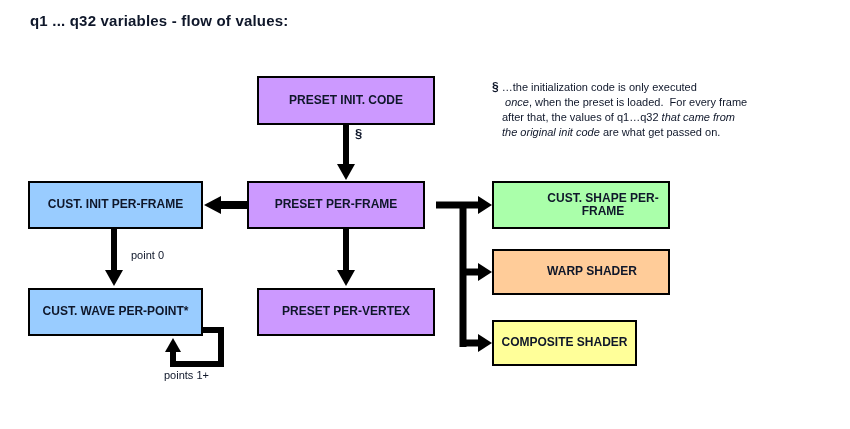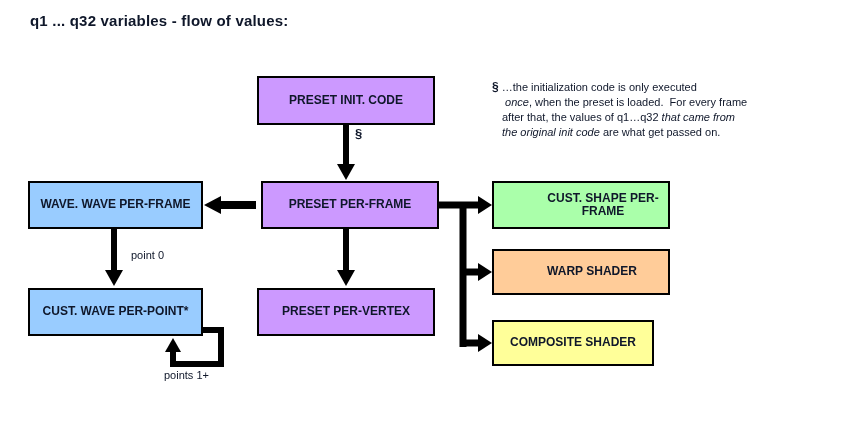--- a/index.html
+++ b/index.html
@@ -10,27 +10,27 @@
   .title {
     position:absolute; left:30px; top:12px; margin:0;
     font-size:15px; font-weight:bold; letter-spacing:0.2px;
   }
   .box {
     position:absolute; box-sizing:border-box; border:2px solid #000;
     display:flex; align-items:center; justify-content:center;
     font-size:12px; font-weight:bold; text-align:center; line-height:1.1;
   }
   .b-init      { left:257px; top:76px;  width:178px; height:49px; }
-  .b-perframe  { left:261px; top:181px; width:178px; height:48px; }
+  .b-perframe  { left:247px; top:181px; width:178px; height:48px; }
   .b-pervertex { left:257px; top:288px; width:178px; height:48px; }
   .b-waveframe { left:28px;  top:181px; width:175px; height:48px; }
   .b-wavepoint { left:28px;  top:288px; width:175px; height:48px; }
   .b-shape     { left:492px; top:181px; width:178px; height:48px;padding-left:44px; }
   .b-warp      { left:492px; top:249px; width:178px; height:46px; }
-  .b-composite { left:492px; top:320px; width:162px; height:46px; }
+  .b-composite { left:492px; top:320px; width:145px; height:46px; }
 
   .arrows { position:absolute; left:0; top:0; pointer-events:none; }
   .arrows line, .arrows path { stroke:#000000; fill:none; }
   .arrows polygon { fill:#000000; stroke:none; }
 
   .lbl { position:absolute; font-size:11px; }
   .lbl-section { left:355px; top:126px; font-size:13px; font-weight:bold; }
   .lbl-point0  { left:131px; top:249px; }
   .lbl-points1 { left:164px; top:369px; }
 
@@ -85,21 +85,21 @@
   <div class="box b-init" style="background: rgb(204, 153, 255); justify-content: center;">
     <span>PRESET INIT. CODE</span>
   </div>
   <div class="box b-perframe" style="background: rgb(204, 153, 255);">
     <span>PRESET PER-FRAME</span>
   </div>
   <div class="box b-pervertex" style="background: rgb(204, 153, 255);">
     <span>PRESET PER-VERTEX</span>
   </div>
   <div class="box b-waveframe" style="background: rgb(153, 204, 255);">
-    <span>WAVE. WAVE PER-FRAME</span>
+    <span>CUST. INIT PER-FRAME</span>
   </div>
   <div class="box b-wavepoint" style="background: rgb(153, 204, 255);">
     <span>CUST. WAVE PER-POINT*</span>
   </div>
   <div class="box b-shape" style="background: rgb(170, 255, 170);">
     <span>CUST. SHAPE PER-FRAME</span>
   </div>
   <div class="box b-warp" style="background: rgb(255, 204, 153); padding-left: 22px;">
     <span>WARP SHADER</span>
   </div>

